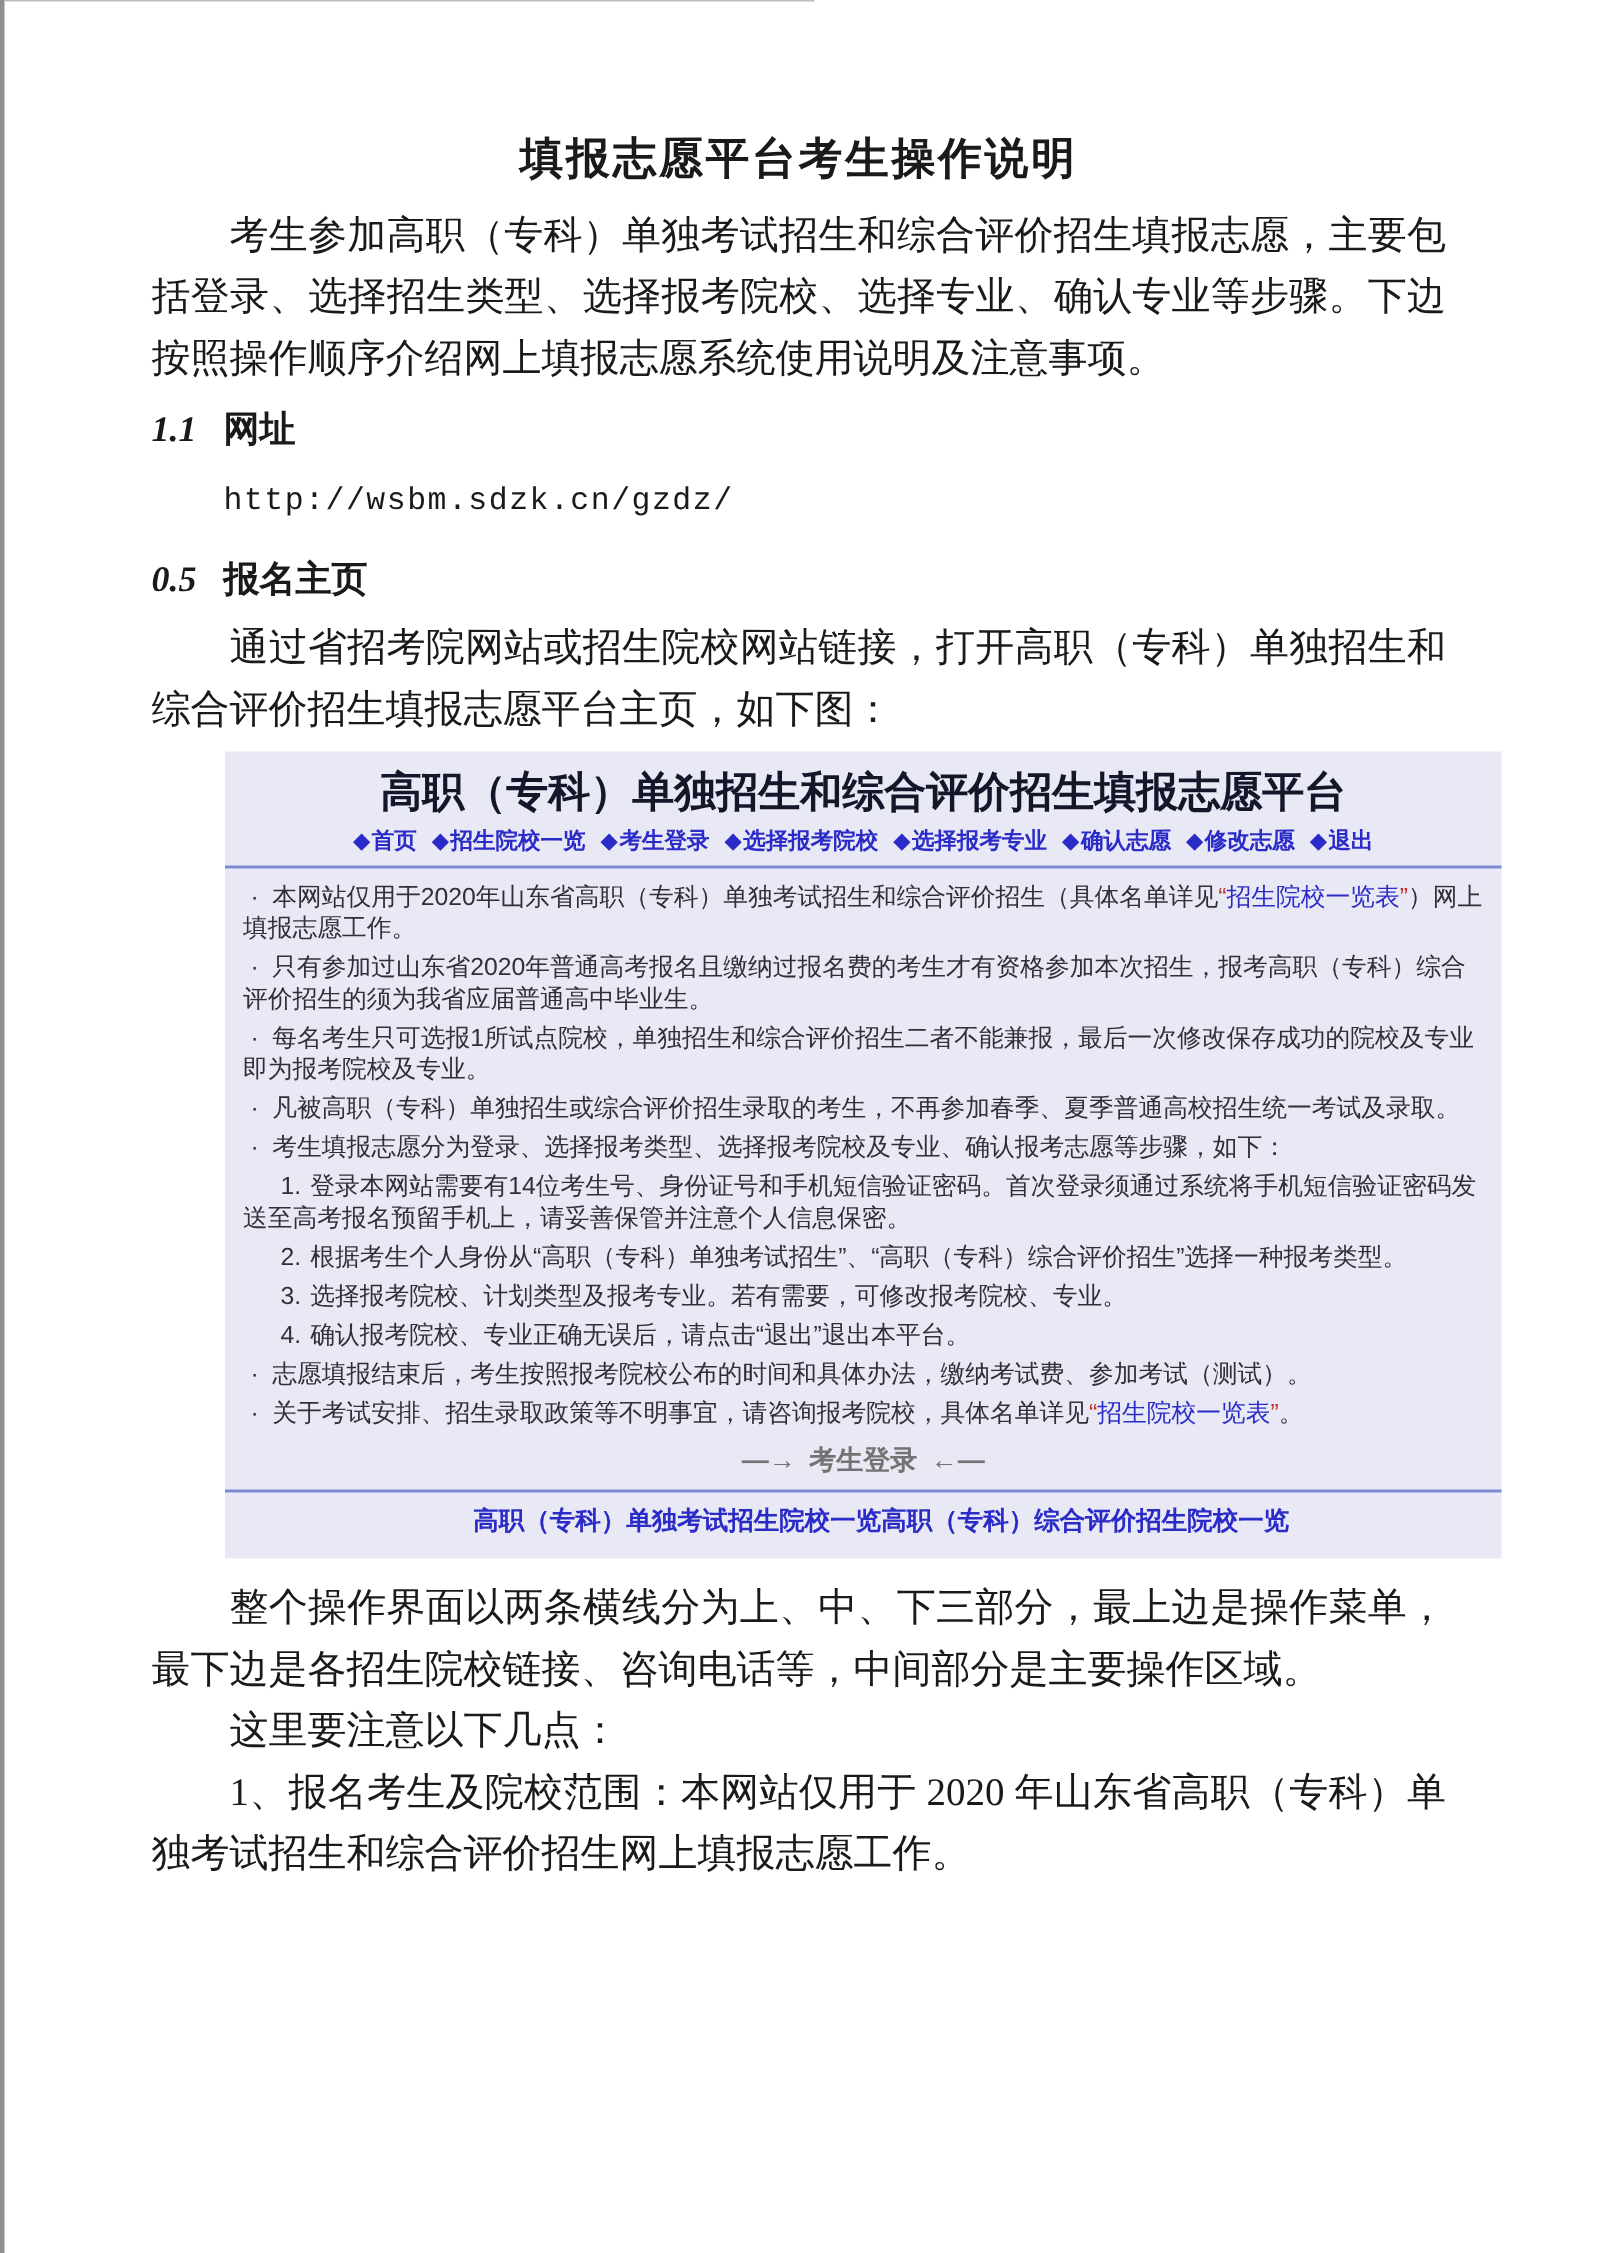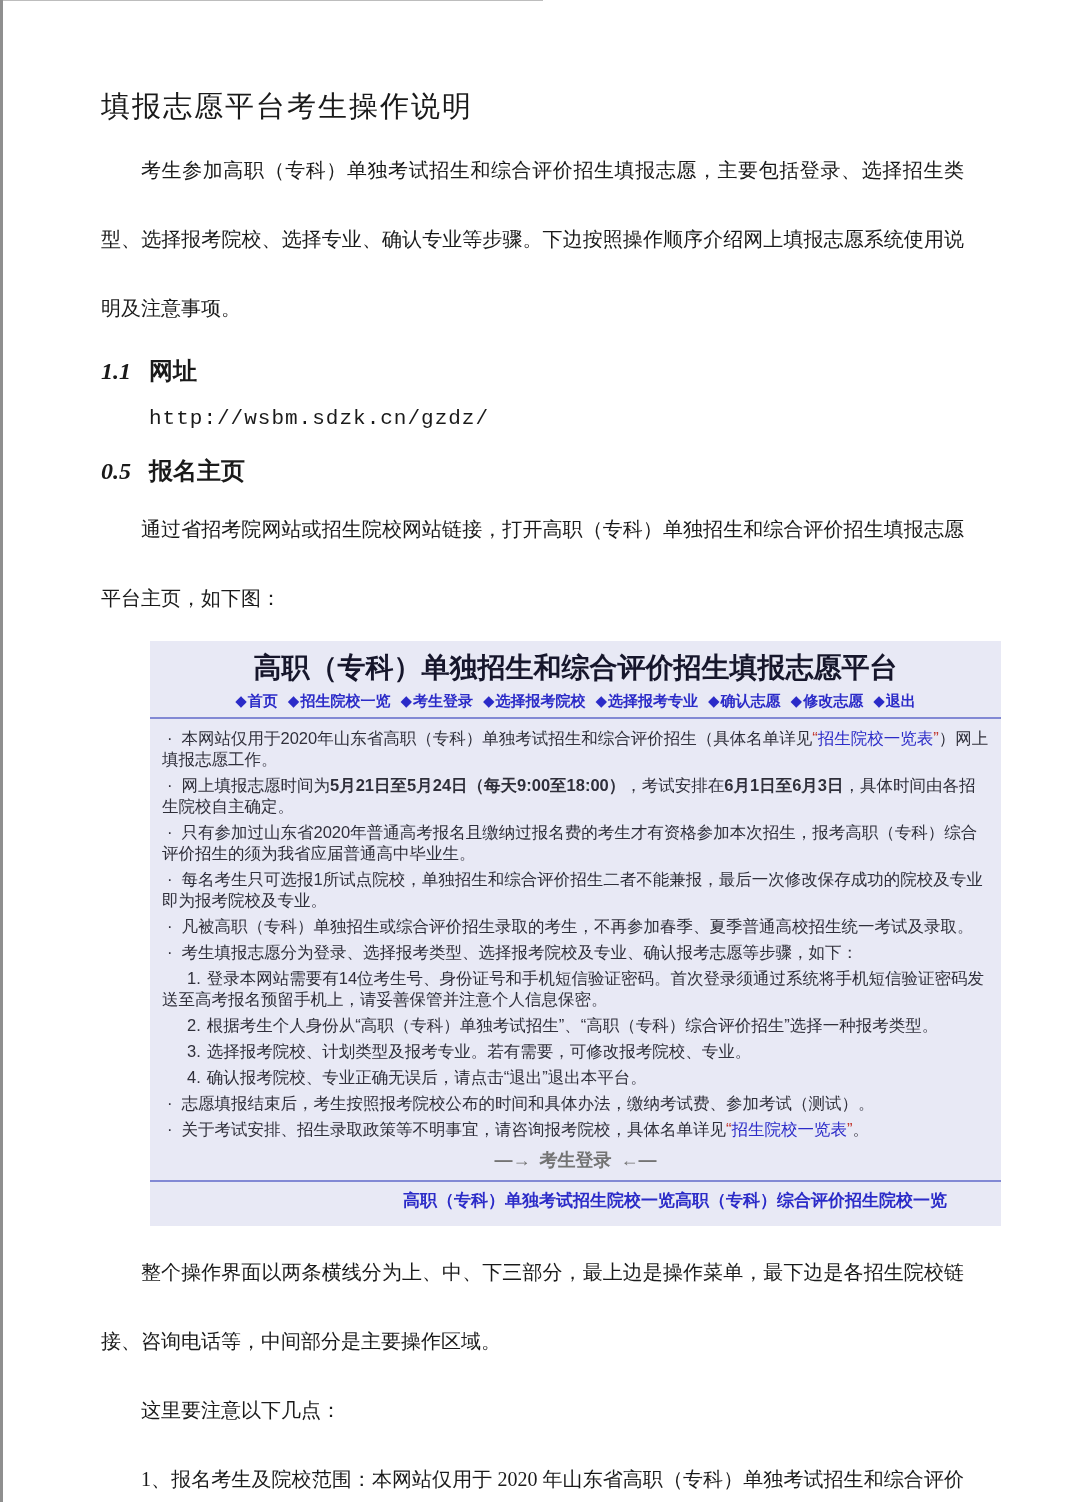--- a/index.html
+++ b/index.html
@@ -4,22 +4,22 @@
 <style>
   html,body{margin:0;padding:0;background:#ffffff;}
   body{
     width:1080px;height:1502px;overflow:hidden;position:relative;
     font-family:"Liberation Serif","DejaVu Serif",serif;
     border-left:3px solid #8f8f8f;box-sizing:border-box;color:#1a1a1a;
   }
   .page-edge-top{position:absolute;top:0;left:0;width:540px;height:1px;background:#bdbdbd;}
   .doc{padding:60px 116px 30px 98px;}
   .doc-title{font-size:29px;font-weight:bold;text-align:center;margin:0;line-height:40px;letter-spacing:1px;}
-  .doc-subtitle{font-size:29px;font-weight:normal;text-align:left;margin:26px 0 10px 0;line-height:40px;letter-spacing:2px;}
-  .para{font-size:20px;line-height:69px;text-align:justify;text-indent:2em;margin:0;}
+  .doc-subtitle{font-size:29px;font-weight:bold;text-align:center;margin:26px 0 10px 0;line-height:40px;letter-spacing:2px;}
+  .para{font-size:26px;line-height:41px;text-align:justify;text-indent:2em;margin:0;}
   .sec-heading{font-size:24px;font-weight:bold;line-height:48px;margin:4px 0 0 0;}
   .sec-num{margin-right:18px;font-style:italic;}
   .url-line{font-family:"Liberation Mono","DejaVu Sans Mono",monospace;font-size:21px;line-height:48px;margin:0 0 0 48px;letter-spacing:1px;}
 
   
   .portal{
     width:851px;margin:8px 0 12px 49px;background:#e8e9f5;
     font-family:"Liberation Sans","DejaVu Sans",sans-serif;
     padding:8px 12px 2px 12px;box-sizing:border-box;color:#2f2f3a;
   }
@@ -33,21 +33,21 @@
   .pbullet{margin:0 0 5px 0;}
   .pbullet .pmark{margin:0 9px 0 5px;}
   .pbullet.pnum{text-indent:25px;}
   .pbullet.pnum .pmark{margin:0 6px 0 0;}
   .seg-b{font-weight:bold;}
   .seg-u{text-underline-offset:3px;}
   .seg-r{color:#c03228;}
   .seg-l{color:#2b2bc8;cursor:pointer;}
   .portal-login{text-align:center;font-size:18px;font-weight:bold;color:#737373;margin:8px 0 6px 0;line-height:24px;}
   .portal-login .label{margin:0 9px;cursor:pointer;}
-  .portal-footer{display:flex;justify-content:flex-end;padding:8px 42px 12px 66px;font-size:17px;font-weight:bold;color:#2b2bc8;line-height:22px;}
+  .portal-footer{display:flex;justify-content:center;padding:8px 42px 12px 66px;font-size:17px;font-weight:bold;color:#2b2bc8;line-height:22px;}
   .portal-footer span{cursor:pointer;}
 </style>
 </head>
 <body>
 
 <div class="page-edge-top"></div>
 
 <div class="doc">
 
   <h1 class="doc-subtitle">填报志愿平台考生操作说明</h1>
@@ -63,21 +63,20 @@
     <span class="sec-num">0.5</span><span>报名主页</span>
   </div>
   <p class="para">通过省招考院网站或招生院校网站链接，打开高职（专科）单独招生和综合评价招生填报志愿平台主页，如下图：</p>
 
   <div class="portal">
     <div class="portal-title">高职（专科）单独招生和综合评价招生填报志愿平台</div>
     <div class="portal-menu" id="portal-menu"><span class="menu-item"><span class="diamond">◆</span><span>首页</span></span><span class="menu-item"><span class="diamond">◆</span><span>招生院校一览</span></span><span class="menu-item"><span class="diamond">◆</span><span>考生登录</span></span><span class="menu-item"><span class="diamond">◆</span><span>选择报考院校</span></span><span class="menu-item"><span class="diamond">◆</span><span>选择报考专业</span></span><span class="menu-item"><span class="diamond">◆</span><span>确认志愿</span></span><span class="menu-item"><span class="diamond">◆</span><span>修改志愿</span></span><span class="menu-item"><span class="diamond">◆</span><span>退出</span></span></div>
     <div class="portal-rule"></div>
     <div class="portal-body" id="portal-body">
         <div class="pbullet"><span class="pmark">·</span><span>本网站仅用于2020年山东省高职（专科）单独考试招生和综合评价招生（具体名单详见</span><span class="seg-r">“</span><span class="seg-l">招生院校一览表</span><span class="seg-r">”</span><span>）网上填报志愿工作。</span></div>
-        <div class="pbullet"><span class="pmark">·</span><span>网上填报志愿时间为</span><span class="seg-b">5月21日至5月24日（每天9:00至18:00）</span><span>，考试安排在</span><span class="seg-b">6月1日至6月3日</span><span>，具体时间由各招生院校自主确定。</span></div>
         <div class="pbullet"><span class="pmark">·</span><span>只有参加过山东省2020年普通高考报名且缴纳过报名费的考生才有资格参加本次招生，报考高职（专科）综合评价招生的须为</span><span class="seg-u">我省应届普通高中毕业生</span><span>。</span></div>
         <div class="pbullet"><span class="pmark">·</span><span class="seg-u">每名考生只可选报1所试点院校，单独招生和综合评价招生二者不能兼报，最后一次修改保存成功的院校及专业即为报考院校及专业。</span></div>
         <div class="pbullet"><span class="pmark">·</span><span>凡被高职（专科）单独招生或综合评价招生录取的考生，不再参加春季、夏季普通高校招生统一考试及录取。</span></div>
         <div class="pbullet"><span class="pmark">·</span><span>考生填报志愿分为登录、选择报考类型、选择报考院校及专业、确认报考志愿等步骤，如下：</span></div>
         <div class="pbullet pnum"><span class="pmark">1.</span><span>登录本网站需要有14位考生号、身份证号和手机短信验证密码。首次登录须通过系统将手机短信验证密码发送至高考报名预留手机上，请妥善保管并注意个人信息保密。</span></div>
         <div class="pbullet pnum"><span class="pmark">2.</span><span>根据考生个人身份从“高职（专科）单独考试招生”、“高职（专科）综合评价招生”选择一种报考类型。</span></div>
         <div class="pbullet pnum"><span class="pmark">3.</span><span>选择报考院校、计划类型及报考专业。若有需要，可修改报考院校、专业。</span></div>
         <div class="pbullet pnum"><span class="pmark">4.</span><span>确认报考院校、专业正确无误后，请点击“退出”退出本平台。</span></div>
         <div class="pbullet"><span class="pmark">·</span><span>志愿填报结束后，考生按照报考院校公布的时间和具体办法，缴纳考试费、参加考试（测试）。</span></div>
         <div class="pbullet"><span class="pmark">·</span><span>关于考试安排、招生录取政策等不明事宜，请咨询报考院校，具体名单详见</span><span class="seg-r">“</span><span class="seg-l">招生院校一览表</span><span class="seg-r">”</span><span>。</span></div>

